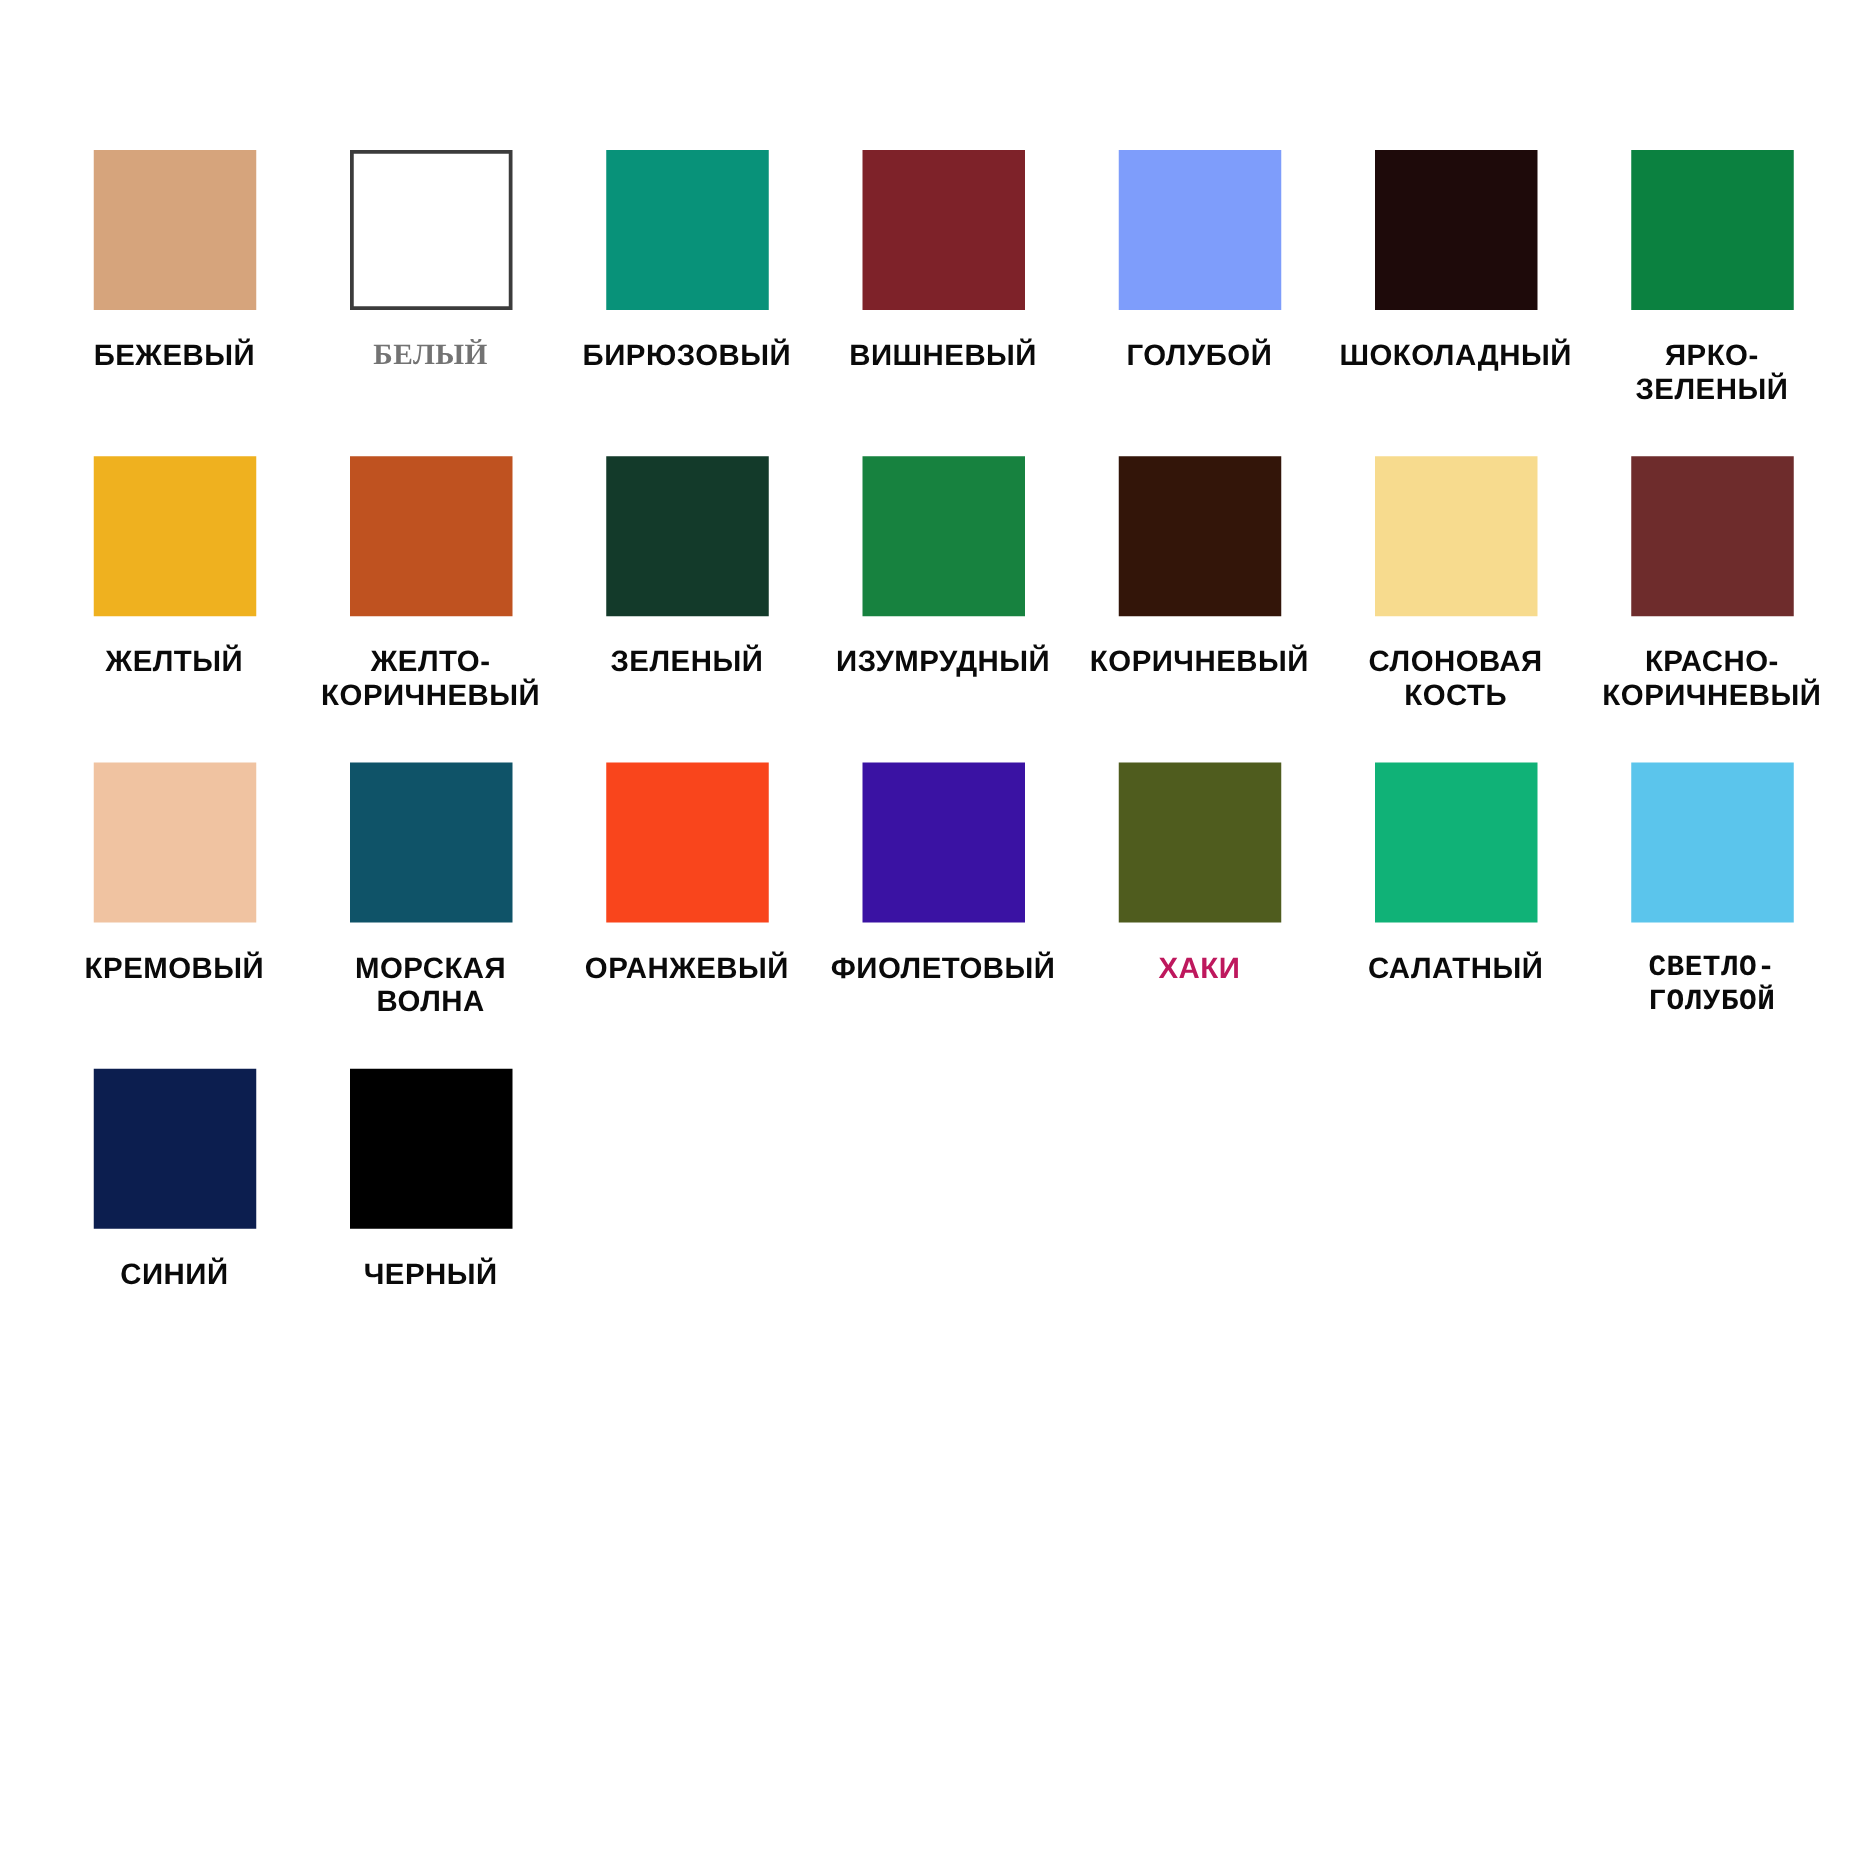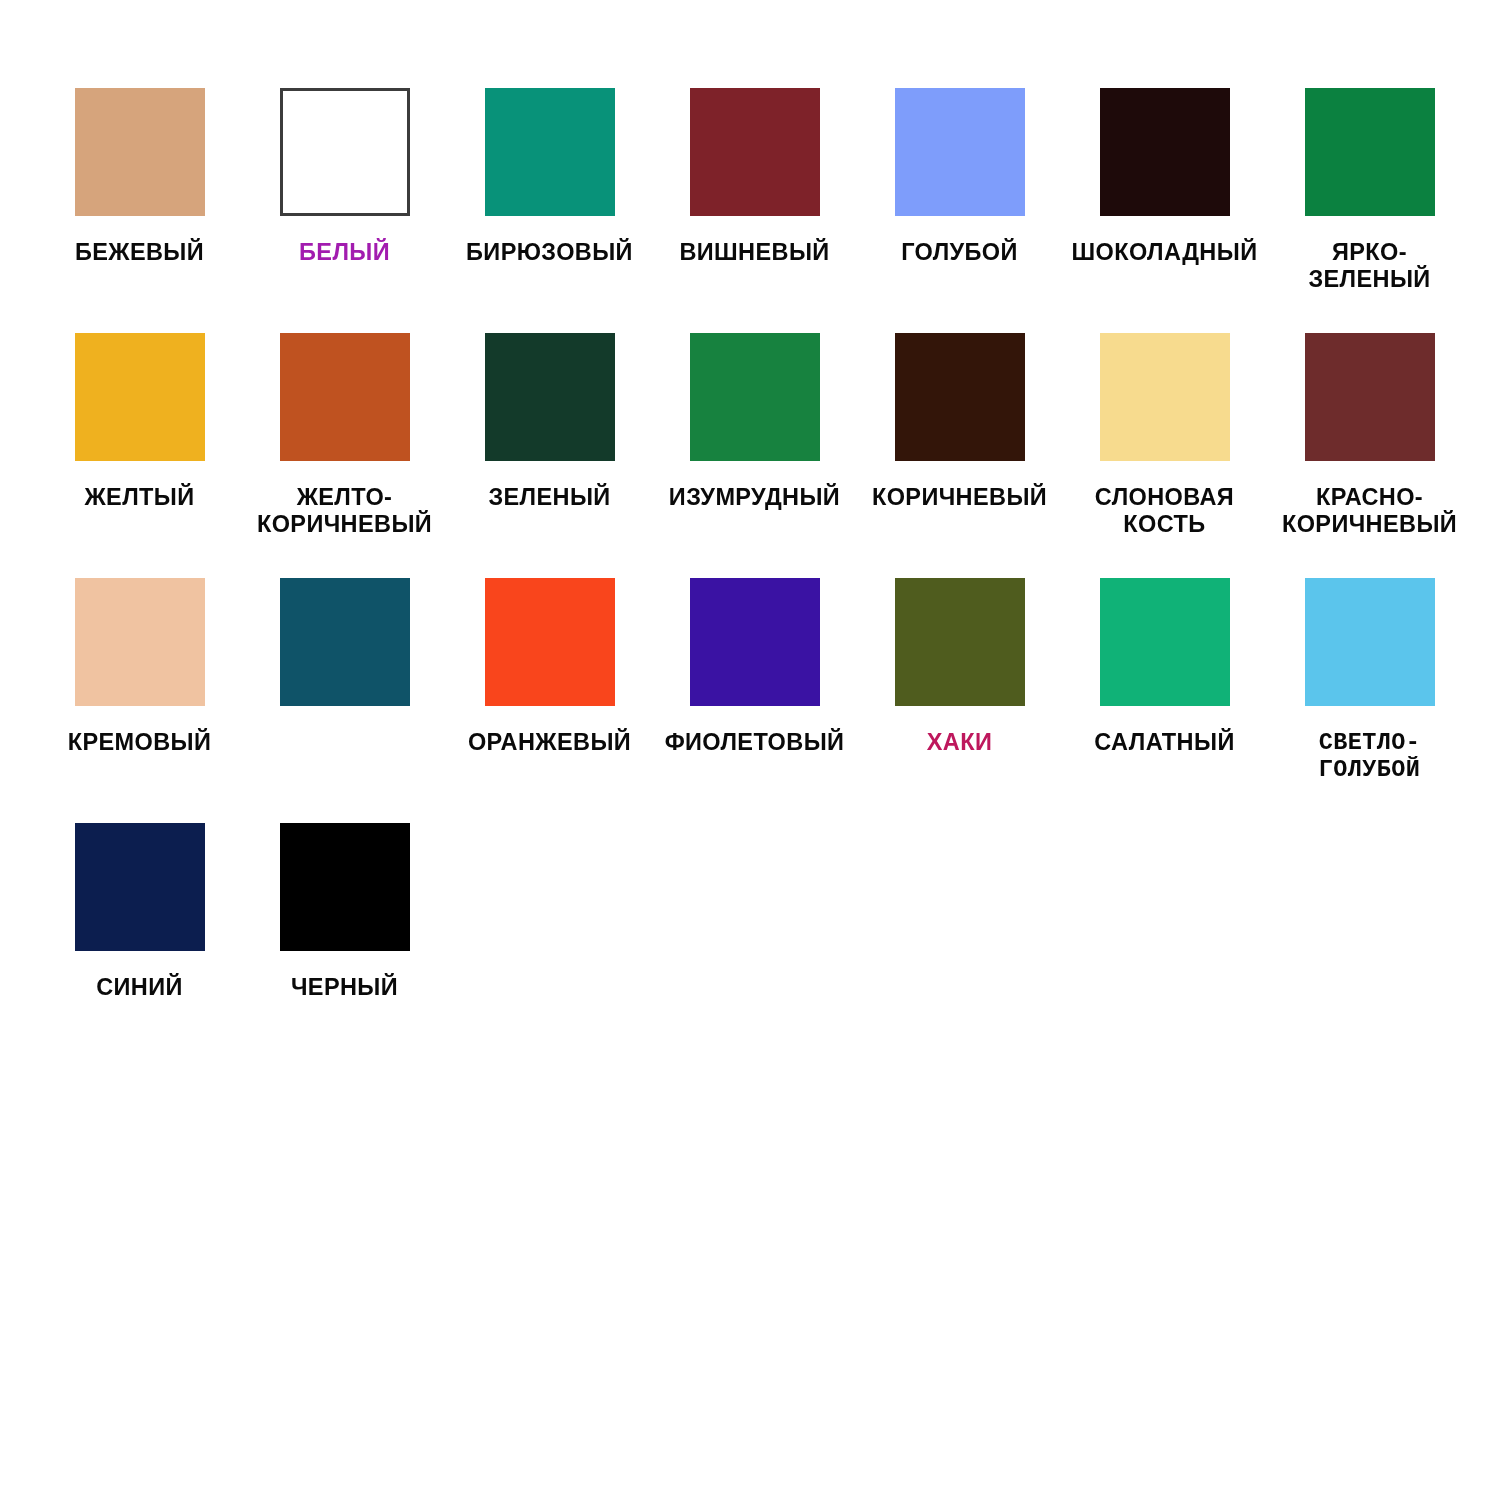--- a/index.html
+++ b/index.html
@@ -17,21 +17,21 @@
 
   #palette-grid {
     position: absolute;
     left: 0;
     top: 0;
     width: 1402px;
     display: grid;
     grid-template-columns: repeat(7, 205px);
     justify-content: start;
     padding-left: 37px;
-    padding-top: 88px;
+    padding-top: 120px;
     box-sizing: border-box;
     row-gap: 0;
   }
 
   .swatch-cell {
     width: 205px;
     height: 245px;
     display: flex;
     flex-direction: column;
     align-items: center;
@@ -66,21 +66,21 @@
 </head>
 <body>
 
 <div id="palette-grid" style="background: rgb(255, 255, 255);">
     <div class="swatch-cell">
       <div class="swatch-chip" style="background: rgb(214, 164, 124);"></div>
       <div class="swatch-label" style="color: rgb(10, 10, 10);">БЕЖЕВЫЙ</div>
     </div>
     <div class="swatch-cell">
       <div class="swatch-chip outlined" style="background: rgb(255, 255, 255); border-color: rgb(60, 60, 60);"></div>
-      <div class="swatch-label" style="color: #a21caf;">БЕЛЫЙ</div>
+      <div class="swatch-label" style="color: #737373; font-family: Liberation Serif, serif;">БЕЛЫЙ</div>
     </div>
     <div class="swatch-cell">
       <div class="swatch-chip" style="background: rgb(8, 146, 121);"></div>
       <div class="swatch-label" style="color: rgb(10, 10, 10);">БИРЮЗОВЫЙ</div>
     </div>
     <div class="swatch-cell">
       <div class="swatch-chip" style="background: rgb(126, 34, 41);"></div>
       <div class="swatch-label" style="color: rgb(10, 10, 10);">ВИШНЕВЫЙ</div>
     </div>
     <div class="swatch-cell">
@@ -126,20 +126,22 @@
       <div class="swatch-chip" style="background: rgb(110, 44, 44);"></div>
       <div class="swatch-label" style="color: rgb(10, 10, 10);">КРАСНО-
 КОРИЧНЕВЫЙ</div>
     </div>
     <div class="swatch-cell">
       <div class="swatch-chip" style="background: rgb(240, 195, 161);"></div>
       <div class="swatch-label" style="color: rgb(10, 10, 10);">КРЕМОВЫЙ</div>
     </div>
     <div class="swatch-cell">
       <div class="swatch-chip" style="background: rgb(15, 83, 104);"></div>
+      <div class="swatch-label" style="color: rgb(10, 10, 10);">МОРСКАЯ
+ВОЛНА</div>
     </div>
     <div class="swatch-cell">
       <div class="swatch-chip" style="background: rgb(249, 69, 28);"></div>
       <div class="swatch-label" style="color: rgb(10, 10, 10);">ОРАНЖЕВЫЙ</div>
     </div>
     <div class="swatch-cell">
       <div class="swatch-chip" style="background: rgb(58, 18, 163);"></div>
       <div class="swatch-label" style="color: rgb(10, 10, 10);">ФИОЛЕТОВЫЙ</div>
     </div>
     <div class="swatch-cell">

